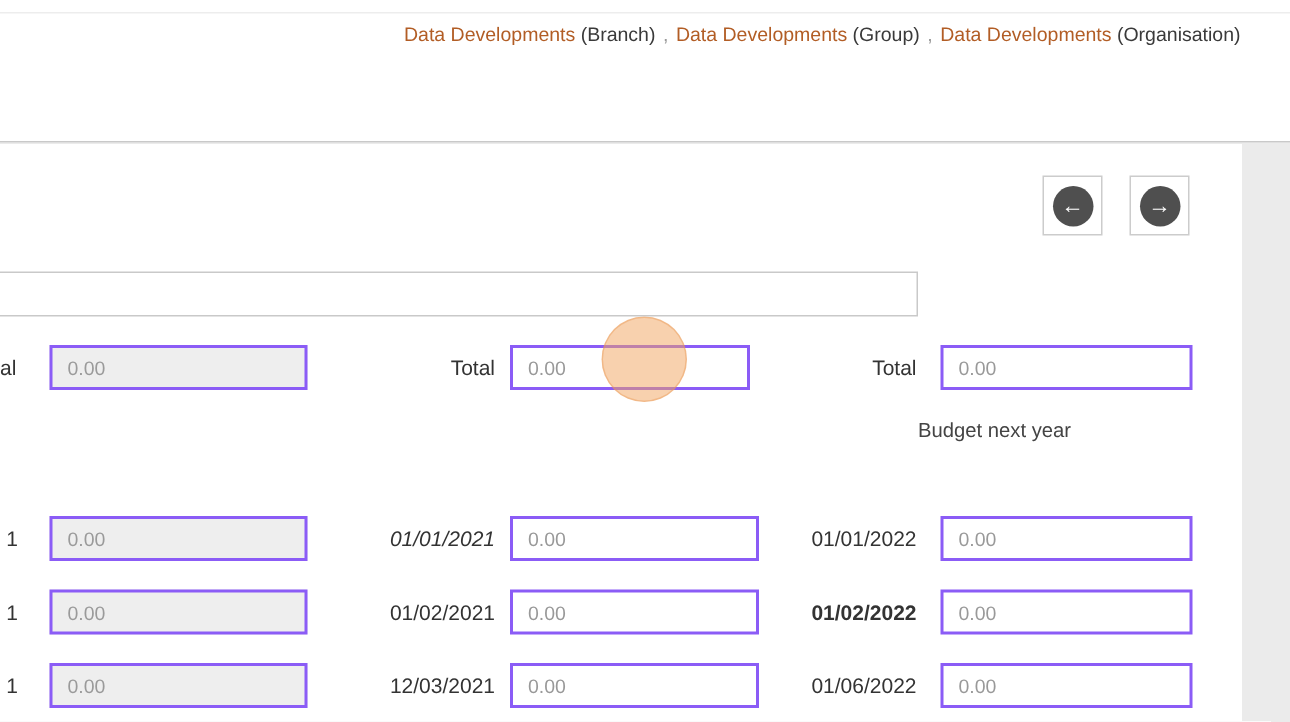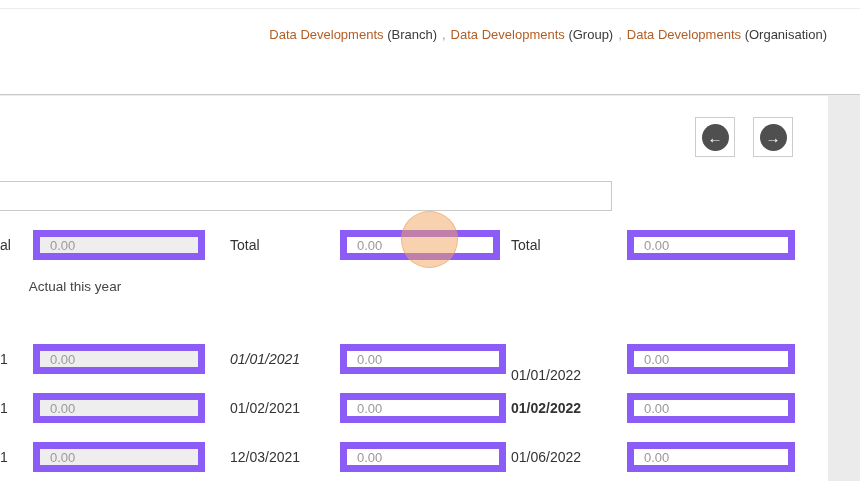--- a/index.html
+++ b/index.html
@@ -6,21 +6,21 @@
   .stage{
     position:relative;width:860px;height:481px;overflow:hidden;
     background:#ebebeb;font-family:"Liberation Sans",sans-serif;
   }
   .header{
     position:absolute;top:0;left:0;width:860px;height:95px;
     background:#ffffff;border-bottom:1px solid #c9c9c9;box-sizing:border-box;
   }
   .topline{position:absolute;top:8px;left:0;width:860px;height:1px;background:#ededed;}
   .breadcrumb{
-    position:absolute;top:27px;right:33px;font-size:13px;color:#888;
+    position:absolute;top:15px;right:33px;font-size:13px;color:#888;
     white-space:nowrap;
   }
   .crumb{cursor:pointer;}
   .crumb-name{color:#b25d25;}
   .crumb-scope{color:#3a3a3a;}
   .crumb-sep{color:#999;margin:0 5px;}
   .panel{
     position:absolute;top:96px;left:0;width:828px;height:385px;background:#ffffff;
   }
   .nav-btn{
@@ -36,23 +36,23 @@
     font-size:15px;font-weight:bold;line-height:1;
   }
   .desc-input{
     position:absolute;top:181px;left:-8px;width:620px;height:30px;
     border:1px solid #c9c9c9;box-sizing:border-box;background:#ffffff;
     font-family:inherit;font-size:13px;color:#555;padding:0 10px;
   }
   .lbl{
     position:absolute;font-size:14px;color:#333;white-space:nowrap;
   }
-  .lbl.right{text-align:left;}
+  .lbl.right{text-align:right;}
   .val{
-    position:absolute;height:30px;box-sizing:border-box;border:7px solid #8b5cf6;
+    position:absolute;height:30px;box-sizing:border-box;border:2px solid #8b5cf6;
     background:#ffffff;font-family:inherit;font-size:13px;color:#999;
     padding:0 10px;
   }
   .val.ro{background:#eeeeee;color:#9a9a9a;}
   .colhdr{
     position:absolute;top:279px;font-size:13.5px;color:#444;
     text-align:center;white-space:nowrap;
   }
   .click-highlight{
     position:absolute;left:401px;top:211px;width:57px;height:57px;border-radius:50%;
@@ -85,28 +85,28 @@
 
   <div class="lbl" style="left:0;top:237px;width:14px;">al</div>
   <input class="val ro" style="left: 33px; top: 230px; width: 172px;" disabled="" value="0.00">
 
   <div class="lbl right" style="left:230px;top:237px;width:100px;">Total</div>
   <input class="val" style="left: 340px; top: 230px; width: 160px;" value="0.00">
 
   <div class="lbl right" style="left:511px;top:237px;width:100px;">Total</div>
   <input class="val" style="left: 627px; top: 230px; width: 168px;" value="0.00">
 
-  <div class="colhdr" style="left:0;width:150px;">Actual this year</div>
+  <div class="colhdr" style="left:583px;width:160px;">Budget next year</div>
 
   <div>
     <div class="lbl right" style="left:0;top:351px;width:12px;">1</div>
     <input class="val ro" style="left: 33px; top: 344px; width: 172px;" disabled="" value="0.00">
     <div class="lbl right" style="left:230px;top:351px;width:100px;font-style:italic;">01/01/2021</div>
     <input class="val" style="left: 340px; top: 344px; width: 166px;" value="0.00">
-    <div class="lbl right" style="left:511px;top:367px;width:100px;">01/01/2022</div>
+    <div class="lbl right" style="left:511px;top:351px;width:100px;">01/01/2022</div>
     <input class="val" style="left: 627px; top: 344px; width: 168px;" value="0.00">
   </div>
 
   <div>
     <div class="lbl right" style="left:0;top:400px;width:12px;">1</div>
     <input class="val ro" style="left: 33px; top: 393px; width: 172px;" disabled="" value="0.00">
     <div class="lbl right" style="left:230px;top:400px;width:100px;">01/02/2021</div>
     <input class="val" style="left: 340px; top: 393px; width: 166px;" value="0.00">
     <div class="lbl right" style="left:511px;top:400px;width:100px;font-weight:bold;">01/02/2022</div>
     <input class="val" style="left: 627px; top: 393px; width: 168px;" value="0.00">

